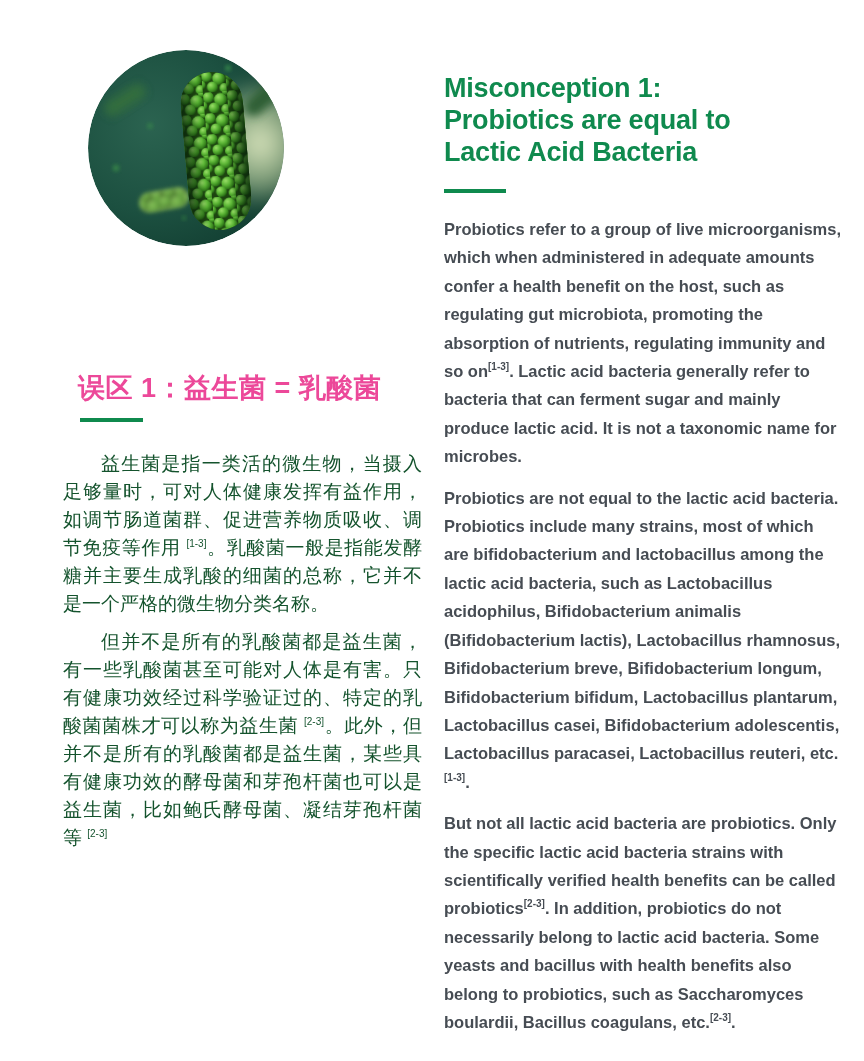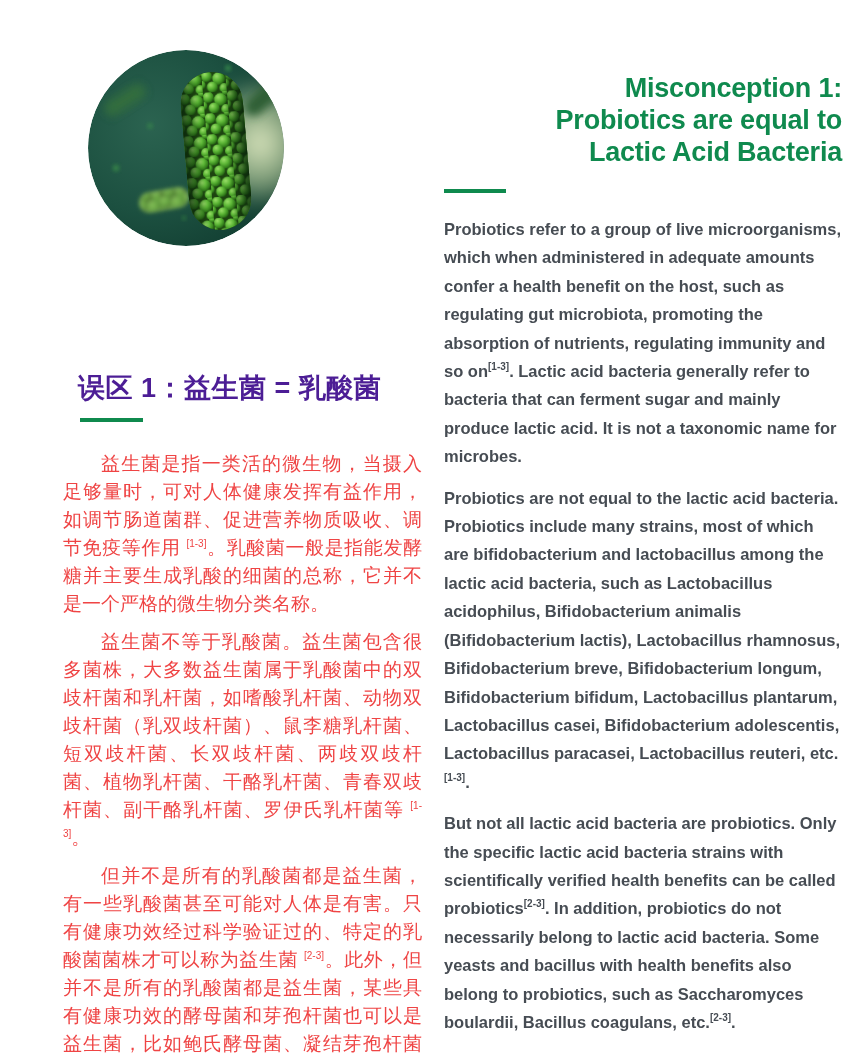--- a/index.html
+++ b/index.html
@@ -13,39 +13,39 @@
   }
   .photo{
     position:absolute;left:88px;top:50px;
     width:196px;height:196px;border-radius:50%;overflow:hidden;
   }
   .photo svg{display:block;}
   
   .col-en{position:absolute;left:444px;top:72px;width:398px;}
   .col-en h1{
     margin:0;font-size:27px;line-height:32px;font-weight:700;
-    color:#0f8a4e;white-space:pre-line;letter-spacing:-0.2px;text-align:right;
+    color:#0f8a4e;white-space:pre-line;letter-spacing:-0.2px;
   }
   .rule-en{width:62px;height:4px;background:#0f8a4e;margin-top:21px;}
   .col-en .paras{margin-top:22px;}
   .col-en p{
     margin:0 0 13px 0;font-size:16.5px;line-height:28.4px;
     color:#464c53;text-align:left;font-weight:bold;
   }
   
   .col-zh{position:absolute;left:63px;top:370px;width:359px;}
   .col-zh h2{
     margin:0 0 0 15px;font-size:27px;line-height:36px;font-weight:700;
-    color:#4c1d95;letter-spacing:0.5px;
+    color:#ec4899;letter-spacing:0.5px;
   }
   .rule-zh{width:63px;height:4px;background:#0f8a4e;margin:12px 0 0 17px;}
   .col-zh .paras{margin-top:28px;}
   .col-zh p{
     margin:0 0 10px 0;font-size:19px;line-height:28px;
-    color:#ef4444;text-align:justify;text-indent:2em;
+    color:#14532d;text-align:justify;text-indent:2em;
   }
   sup.cite{
     font-size:10px;line-height:0;vertical-align:baseline;
     position:relative;top:-7px;
   }
 </style>
 </head>
 <body>
 
 <div class="page">
@@ -133,18 +133,17 @@
       <p><span>Probiotics are not equal to the lactic acid bacteria. Probiotics include many strains, most of which are bifidobacterium and lactobacillus among the lactic acid bacteria, such as Lactobacillus acidophilus, Bifidobacterium animalis (Bifidobacterium lactis), Lactobacillus rhamnosus, Bifidobacterium breve, Bifidobacterium longum, Bifidobacterium bifidum, Lactobacillus plantarum, Lactobacillus casei, Bifidobacterium adolescentis, Lactobacillus paracasei, Lactobacillus reuteri, etc.</span><sup class="cite">[1-3]</sup><span>.</span></p>
       <p><span>But not all lactic acid bacteria are probiotics. Only the specific lactic acid bacteria strains with scientifically verified health benefits can be called probiotics</span><sup class="cite">[2-3]</sup><span>. In addition, probiotics do not necessarily belong to lactic acid bacteria. Some yeasts and bacillus with health benefits also belong to probiotics, such as Saccharomyces boulardii, Bacillus coagulans, etc.</span><sup class="cite">[2-3]</sup><span>.</span></p>
     </div>
   </div>
 
   <div class="col-zh">
     <h2>误区 1：益生菌 = 乳酸菌</h2>
     <div class="rule-zh"></div>
     <div class="paras">
       <p><span>益生菌是指一类活的微生物，当摄入足够量时，可对人体健康发挥有益作用，如调节肠道菌群、促进营养物质吸收、调节免疫等作用 </span><sup class="cite">[1-3]</sup><span>。乳酸菌一般是指能发酵糖并主要生成乳酸的细菌的总称，它并不是一个严格的微生物分类名称。</span></p>
-      <p><span>益生菌不等于乳酸菌。益生菌包含很多菌株，大多数益生菌属于乳酸菌中的双歧杆菌和乳杆菌，如嗜酸乳杆菌、动物双歧杆菌（乳双歧杆菌）、鼠李糖乳杆菌、短双歧杆菌、长双歧杆菌、两歧双歧杆菌、植物乳杆菌、干酪乳杆菌、青春双歧杆菌、副干酪乳杆菌、罗伊氏乳杆菌等 </span><sup class="cite">[1-3]</sup><span>。</span></p>
       <p><span>但并不是所有的乳酸菌都是益生菌，有一些乳酸菌甚至可能对人体是有害。只有健康功效经过科学验证过的、特定的乳酸菌菌株才可以称为益生菌 </span><sup class="cite">[2-3]</sup><span>。此外，但并不是所有的乳酸菌都是益生菌，某些具有健康功效的酵母菌和芽孢杆菌也可以是益生菌，比如鲍氏酵母菌、凝结芽孢杆菌等 </span><sup class="cite">[2-3]</sup></p>
     </div>
   </div>
 
 </div>
 
 </body></html>

